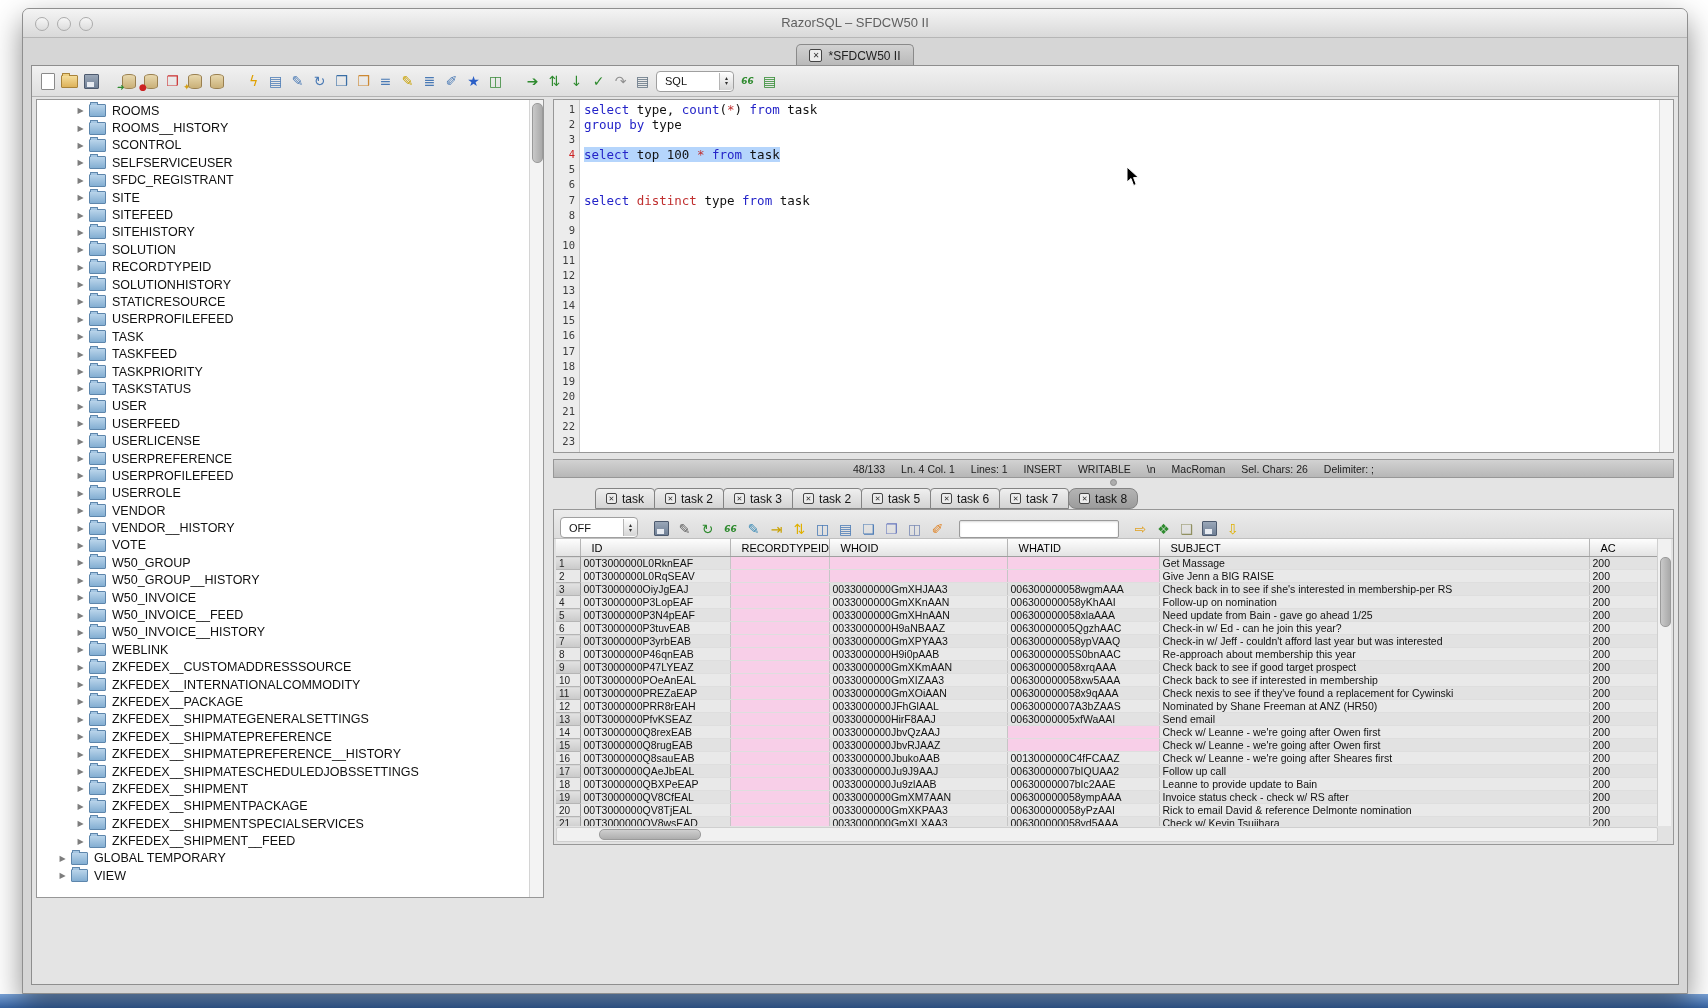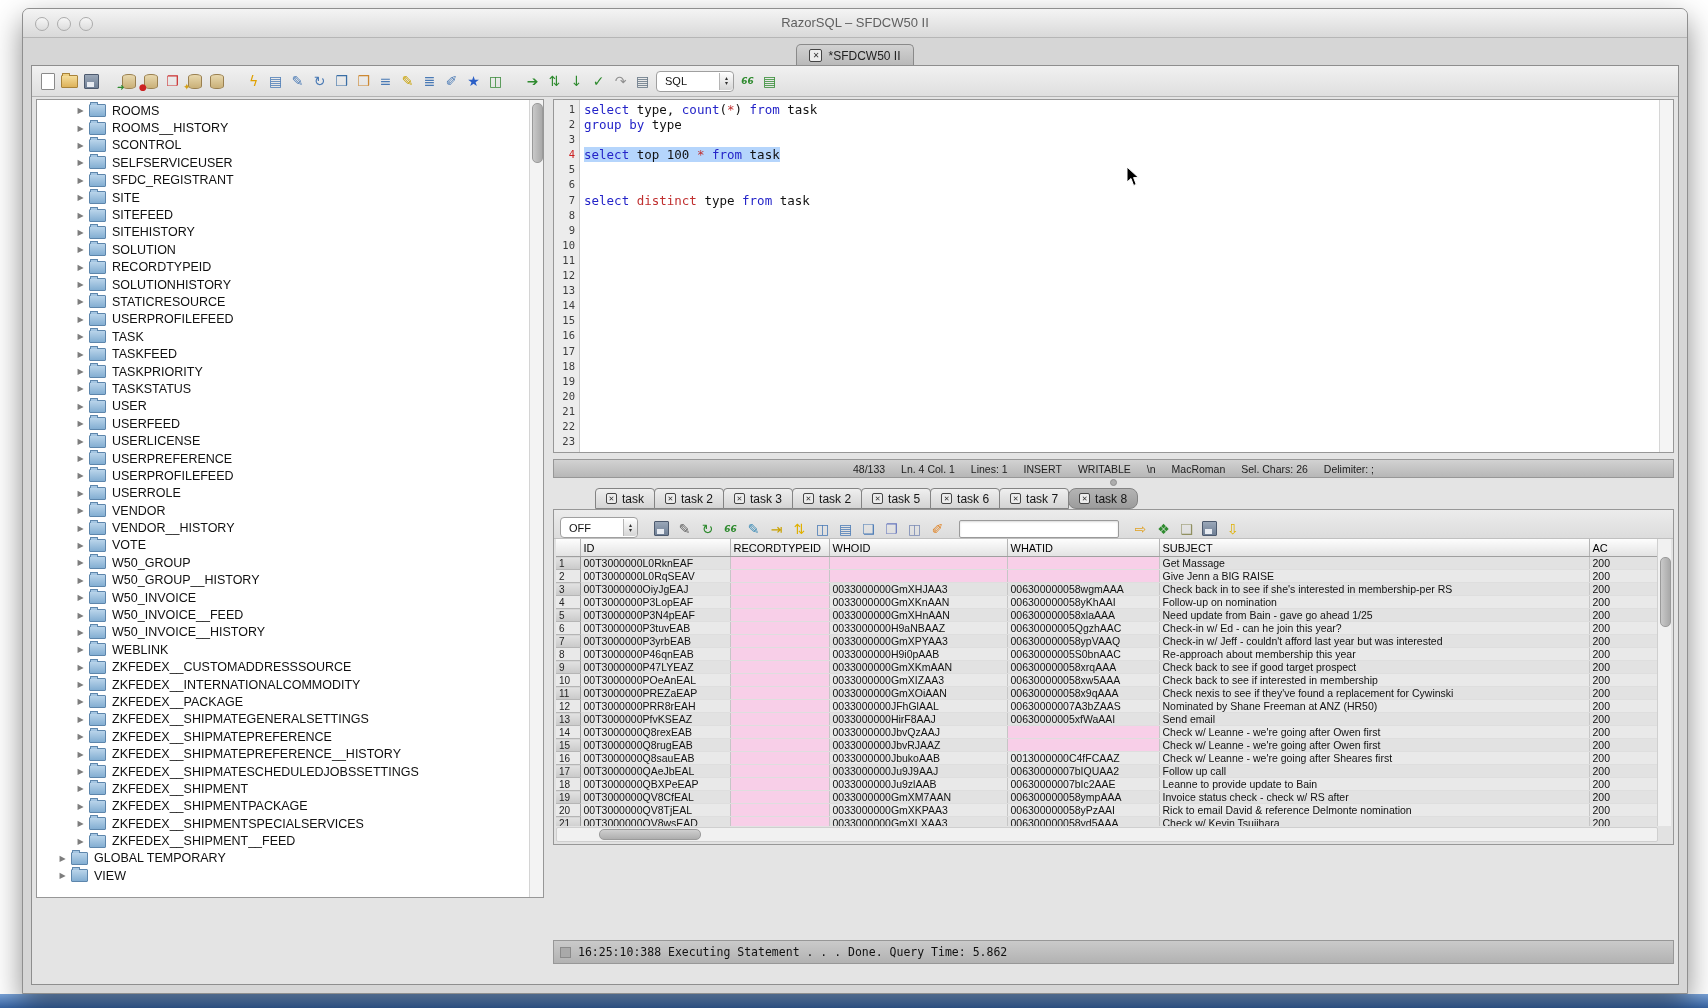--- a/index.html
+++ b/index.html
@@ -97,21 +97,21 @@
        display:flex;flex-direction:column;overflow:hidden;}
   .rtoolbar{height:28px;flex:none;display:flex;align-items:flex-end;gap:4px;padding:0 4px;
        background:linear-gradient(#ececec,#dcdcdc);border-bottom:1px solid #c0c0c0;}
   .rtoolbar .combo{margin:0 10px 0 2px;}
   .searchbox{width:150px;height:16px;border:1px solid #9a9a9a;border-radius:2px;background:#fff;
        margin:0 8px;font-size:11px;padding:0 4px;box-shadow:inset 0 1px 2px rgba(0,0,0,.15);}
   .gridwrap{flex:1;position:relative;margin:0 2px;overflow:hidden;}
   table.grid{border-collapse:collapse;table-layout:fixed;width:calc(100% - 13px);}
   table.grid th{background:linear-gradient(#fdfdfd,#e3e3e3);border-right:1px solid #b5b5b5;
        border-bottom:1px solid #9f9f9f;font-weight:normal;font-size:11px;text-align:left;
-       padding:1px 3px;height:15px;white-space:nowrap;overflow:hidden;}
+       padding:1px 11px;height:15px;white-space:nowrap;overflow:hidden;}
   table.grid td{font-size:10.5px;height:12px;line-height:11px;padding:0 3px;white-space:nowrap;
        overflow:hidden;border-right:1px solid #c6c6c6;border-bottom:1px solid #dedede;color:#111;}
   table.grid tr:nth-child(even) td{background:#e9e9e9;}
   table.grid td.rownum{background:linear-gradient(#e2e2e2,#c9c9c9);border-right:1px solid #9a9a9a;
        border-bottom:1px solid #b5b5b5;font-size:10px;color:#222;}
   table.grid td.null{background:var(--nullc) !important;}
   .grid-vscroll{position:absolute;top:0;right:0;bottom:0;width:13px;background:#f1f1f1;
        border-left:1px solid #cfcfcf;}
   .grid-vscroll .thumb{position:absolute;top:18px;left:2px;width:9px;height:68px;border-radius:5px;
        background:linear-gradient(90deg,#c9c9c9,#a9a9a9);border:1px solid #9a9a9a;}
@@ -802,24 +802,20 @@
             <div class="grid-vscroll">
               <div class="thumb"></div>
             </div>
           </div>
 
           <div class="hscroll">
             <div class="thumb"></div>
           </div>
         </div>
 
-        <div class="bstatus">
-          <span class="sq"></span>
-          <span class="txt">16:25:10:388 Executing Statement . . . Done. Query Time: 5.862</span>
-        </div>
       </div>
     </div>
   </div>
 </div>
 
 <div class="cursor">
   <svg width="14" height="21" viewBox="0 0 14 21">
     <path d="M1,0 L1,15 L5,11.5 L7.6,18.5 L10.2,17.4 L7.6,10.6 L12.5,10.6 Z" fill="#000" stroke="#fff" stroke-width="1"></path>
   </svg>
 </div>

